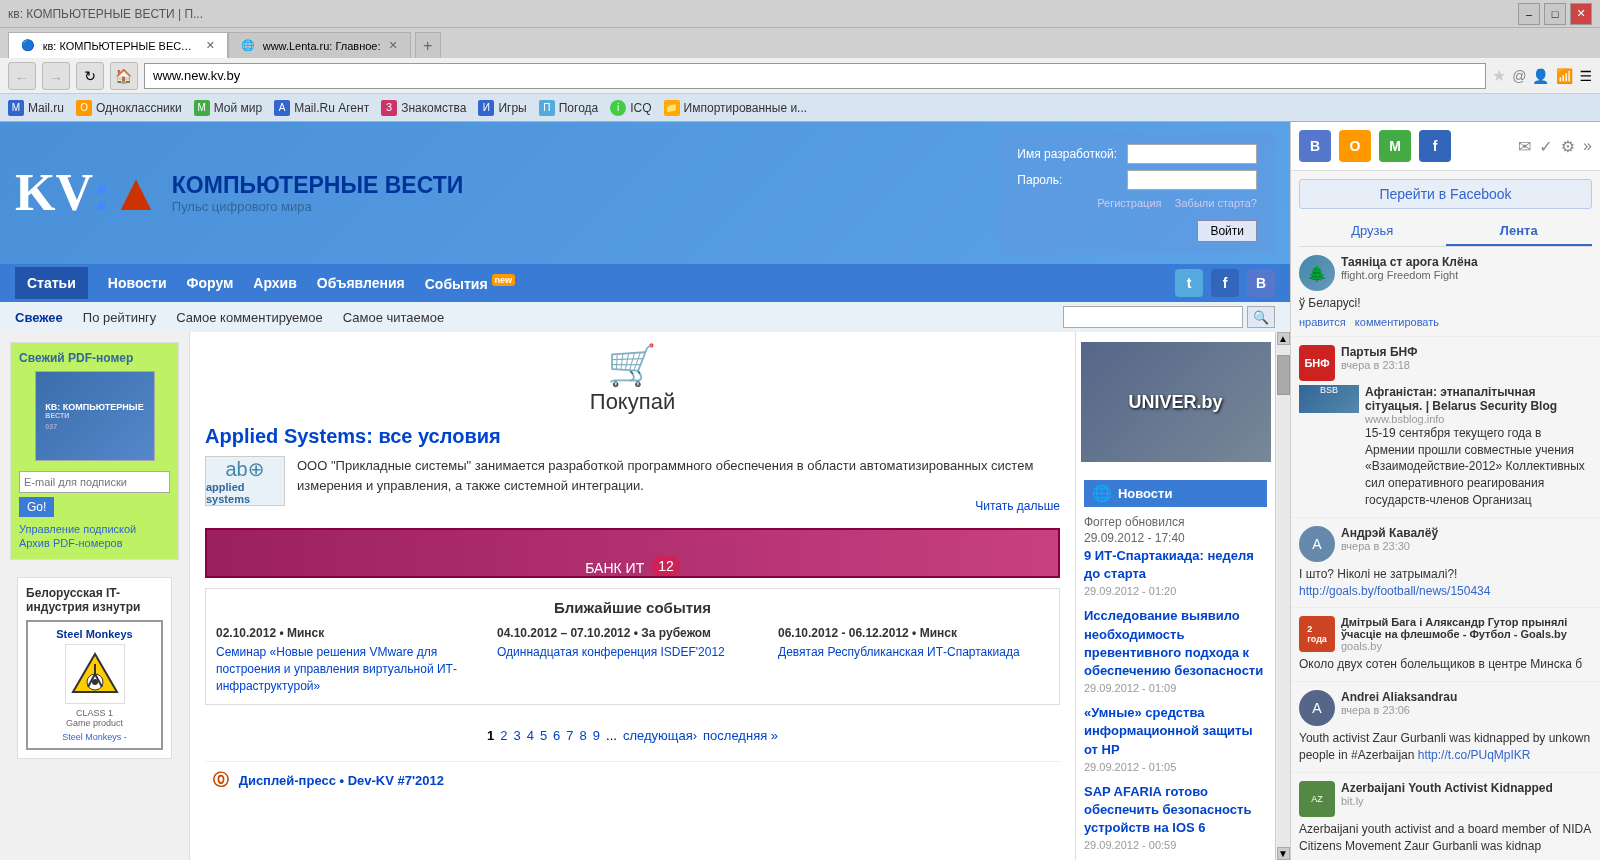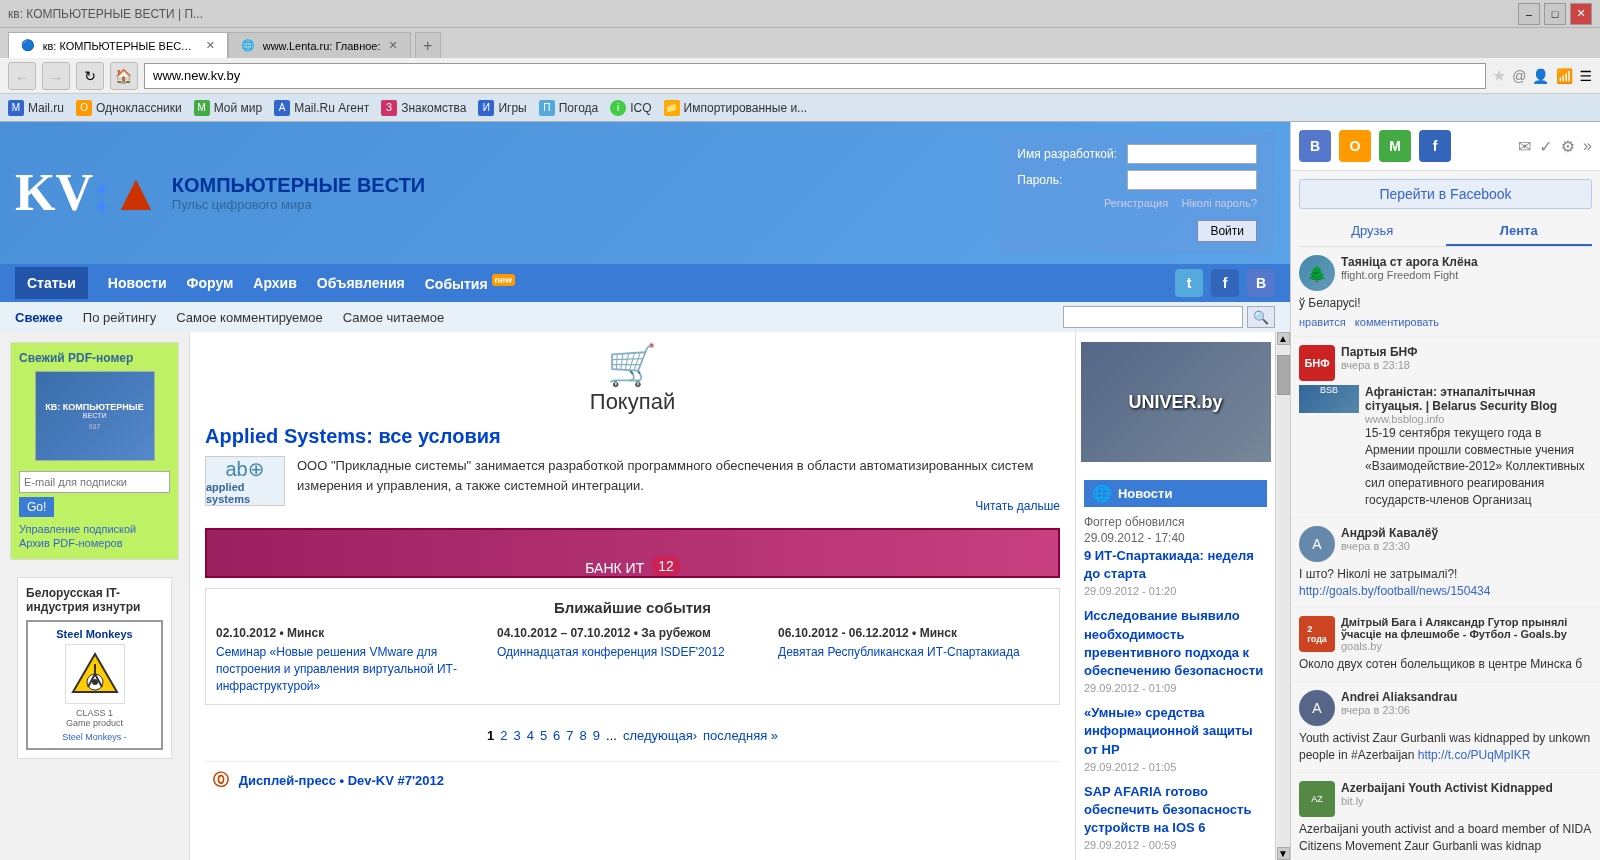--- a/index.html
+++ b/index.html
@@ -26,21 +26,21 @@
 
     
     .main-container { display: flex; height: calc(860px - 122px); }
     .website-area { flex: 1; overflow: hidden; background: #fff; display: flex; flex-direction: column; }
     .right-sidebar { width: 320px; background: #f5f5f5; border-left: 1px solid #ccc; overflow-y: auto; }
 
     
     .kv-header { background: linear-gradient(135deg, #4a90d9, #5ba3e8); padding: 10px 15px 10px 15px; display: flex; align-items: center; justify-content: space-between; }
     .kv-logo { display: flex; align-items: center; gap: 10px; }
     .kv-title-block { }
-    .kv-title { font-size: 20px; font-weight: bold; color: #003399; }
+    .kv-title { font-size: 23px; font-weight: bold; color: #003399; }
     .kv-subtitle { font-size: 13px; color: #336699; }
     .kv-login { background: rgba(100,150,220,0.4); padding: 8px 12px; border-radius: 4px; }
     .kv-login table { font-size: 12px; color: #fff; }
     .kv-login td { padding: 2px 4px; }
     .kv-login input { height: 20px; width: 130px; border: 1px solid #aaa; font-size: 12px; }
     .kv-login a { color: #cce; font-size: 11px; text-decoration: none; }
     .kv-login-btn { background: #e0e8f8; border: 1px solid #88a; padding: 3px 12px; cursor: pointer; font-size: 12px; margin-top: 4px; }
 
     
     .kv-nav { background: #3a7bd5; padding: 0 15px; display: flex; align-items: center; height: 38px; gap: 20px; }
@@ -64,21 +64,21 @@
     
     .kv-content { display: flex; flex: 1; overflow: hidden; }
     .kv-left-col { width: 190px; background: #f0f0f0; border-right: 1px solid #ddd; overflow-y: auto; flex-shrink: 0; }
     .kv-main-col { flex: 1; overflow-y: auto; padding: 10px 15px; }
     .kv-right-col { width: 200px; overflow-y: auto; flex-shrink: 0; border-left: 1px solid #ddd; }
 
     
     .pdf-block { background: #bef264; border: 1px solid #ddd; margin: 10px; padding: 8px; }
     .pdf-title { color: #336699; font-weight: bold; font-size: 12px; margin-bottom: 6px; }
     .pdf-image { width: 120px; height: 90px; background: linear-gradient(135deg, #3a6daa, #5588cc); display: flex; align-items: center; justify-content: center; color: #fff; font-size: 10px; font-weight: bold; border: 1px solid #aaa; margin: 0 auto 6px; overflow: hidden; position: relative; }
-    .pdf-image-inner { text-align: center; font-size: 8px; }
+    .pdf-image-inner { text-align: left; font-size: 8px; }
     .pdf-email { width: 100%; height: 22px; border: 1px solid #aaa; font-size: 11px; padding: 0 4px; margin-top: 4px; }
     .pdf-go-btn { background: #3a7bd5; color: #fff; border: none; padding: 3px 8px; font-size: 12px; cursor: pointer; margin-top: 4px; }
     .pdf-links { margin-top: 6px; }
     .pdf-links a { display: block; color: #3366cc; font-size: 11px; text-decoration: none; margin-bottom: 2px; }
 
     
     .it-block { background: #fff; border: 1px solid #ddd; margin: 17px; padding: 8px; }
     .it-title { font-weight: bold; font-size: 12px; color: #333; margin-bottom: 6px; }
     .steel-monkeys { border: 2px solid #999; padding: 6px; text-align: center; font-size: 10px; }
     .sm-title { font-weight: bold; font-size: 11px; color: #003399; }
@@ -255,21 +255,21 @@
             <td><input type="text" style=""></td>
           </tr>
           <tr>
             <td><span>Пароль:</span></td>
             <td><input type="password" style=""></td>
           </tr>
           <tr>
             <td colspan="2" style="text-align:right;">
               <a href="#" style="color:#cce;font-size:11px;">Регистрация</a>
               &nbsp;&nbsp;
-              <a href="#" style="color:#cce;font-size:11px;">Ніколі пароль?</a>
+              <a href="#" style="color:#cce;font-size:11px;">Забыли старта?</a>
             </td>
           </tr>
           <tr>
             <td colspan="2" style="text-align:right;">
               <button class="kv-login-btn">Войти</button>
             </td>
           </tr>
         </tbody>
           </table>
       </div>

